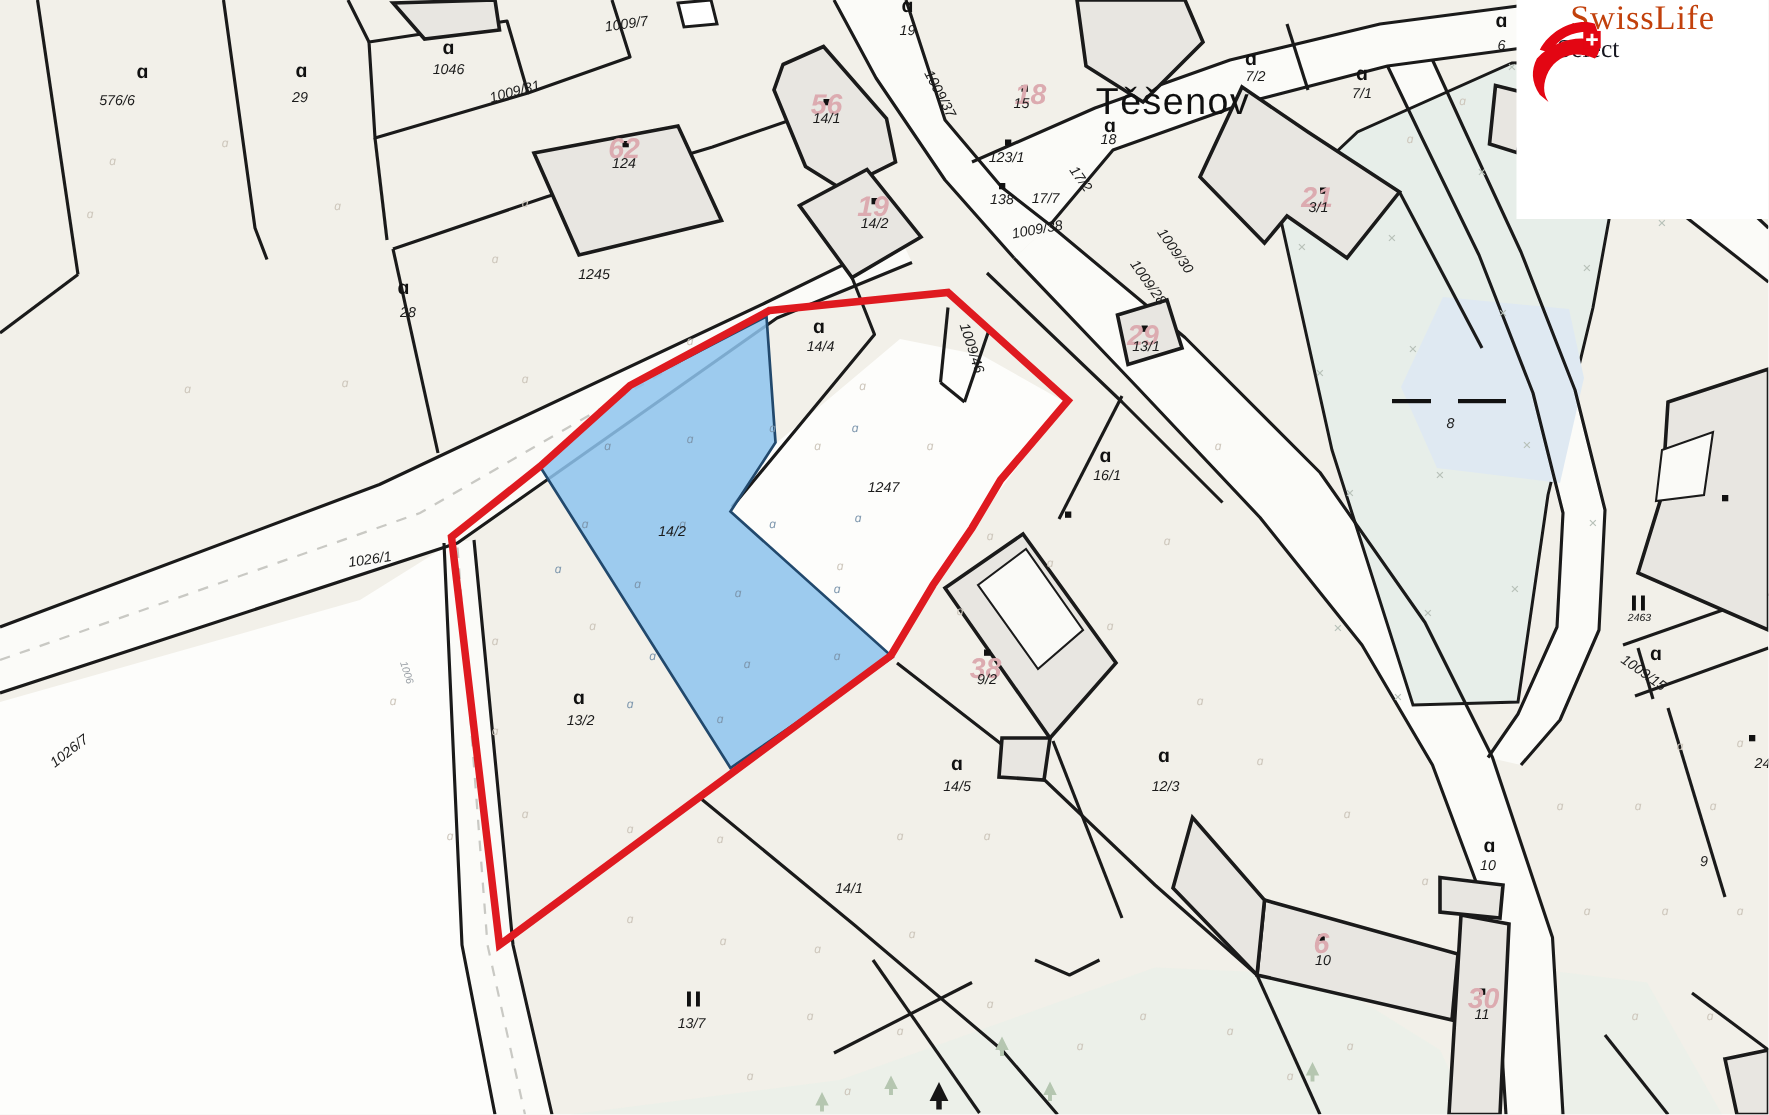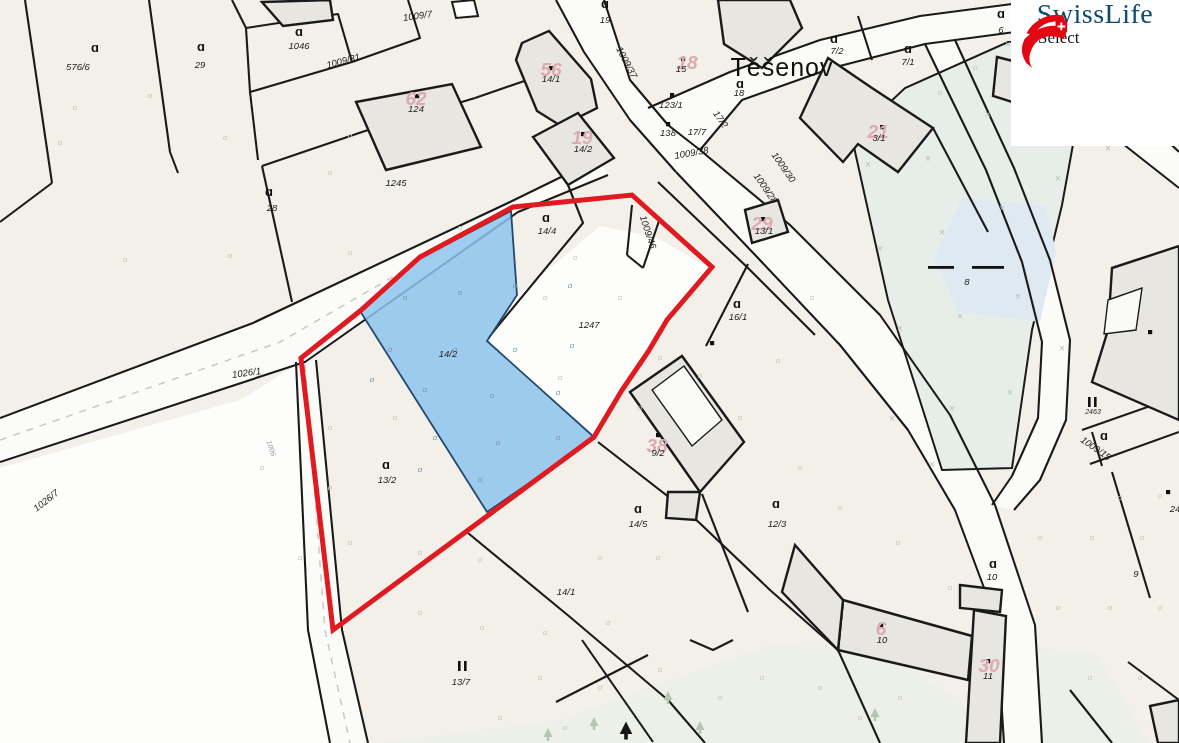--- a/index.html
+++ b/index.html
@@ -2,21 +2,21 @@
 <html><head>
 <meta charset="utf-8">
 <style>
   html,body{margin:0;padding:0;background:#fff;}
   .stage{position:relative;width:1179px;height:743px;overflow:hidden;background:#f2f0e9;
          font-family:"Liberation Sans",sans-serif;}
   .stage svg{position:absolute;left:0;top:0;}
   .logo-box{position:absolute;top:0;right:0;width:168px;height:146px;background:#ffffff;
             display:flex;flex-direction:column;align-items:center;z-index:5;}
   .logo-box .glyph{margin-top:10px;width:62px;height:58px;}
-  .logo-title{font-family:"Liberation Serif",serif;font-size:28px;color:#0c4a6e;line-height:1;
+  .logo-title{font-family:"Liberation Serif",serif;font-size:23px;color:#c2410c;line-height:1;
               letter-spacing:.5px;margin-top:0;}
   .logo-sub{font-family:"Liberation Serif",serif;font-size:17px;color:#15151f;line-height:1.15;
             align-self:flex-start;margin-left:27px;}
   text{user-select:none;}
 </style>
 </head>
 <body>
 
 <div class="stage">
   <svg id="map" viewBox="0 0 1179 743" width="1179" height="743">

